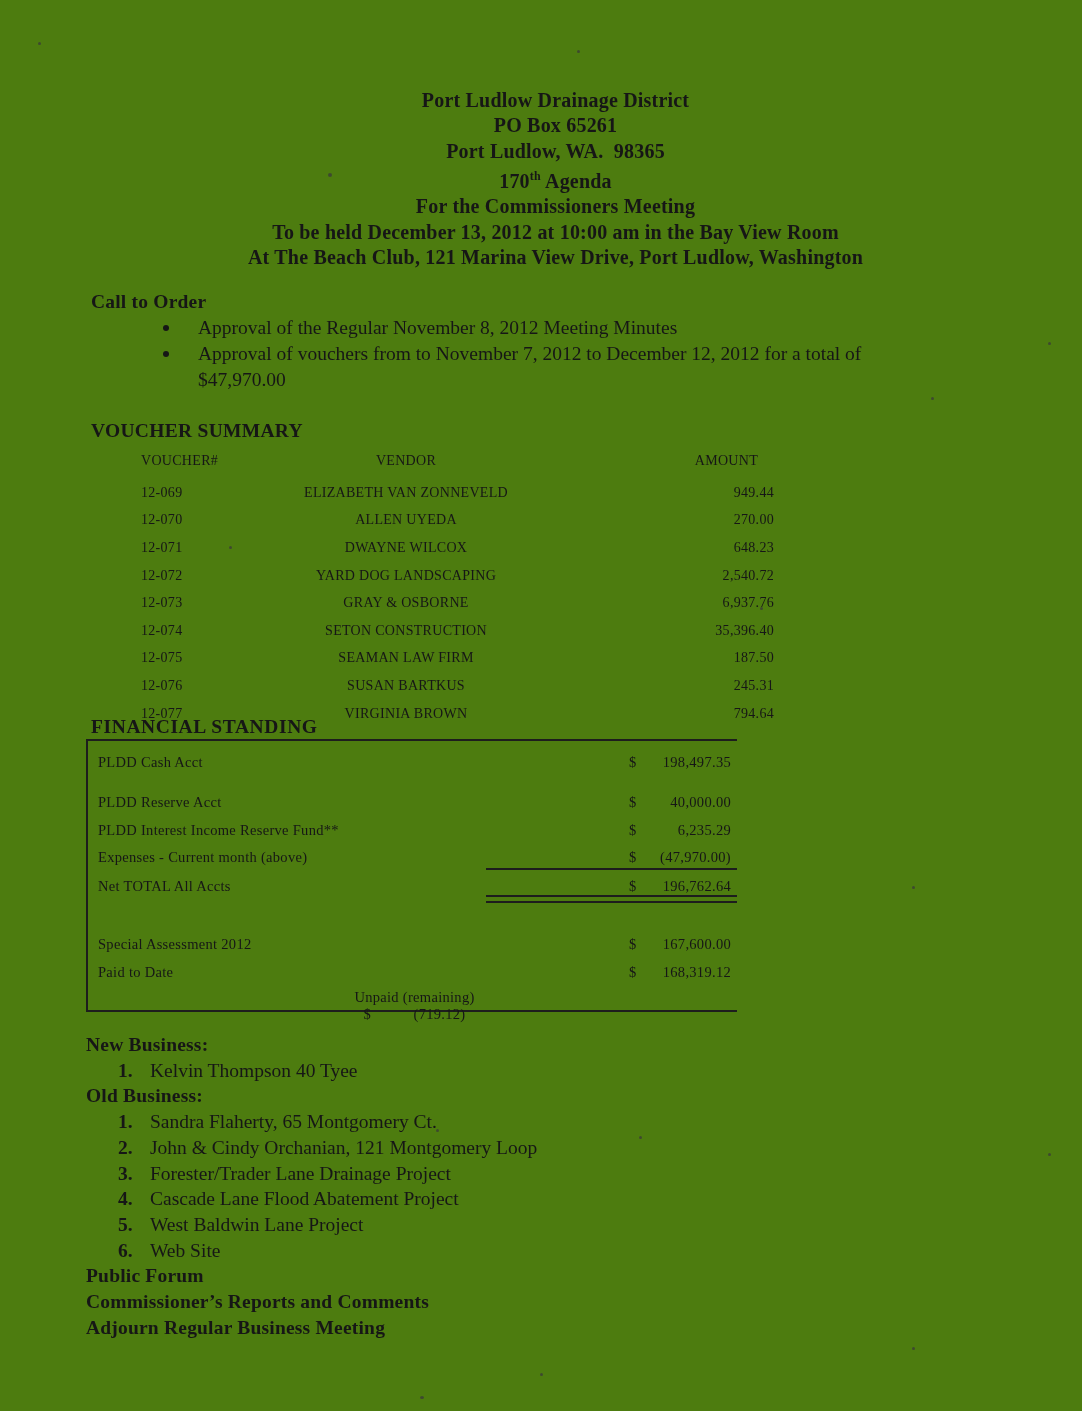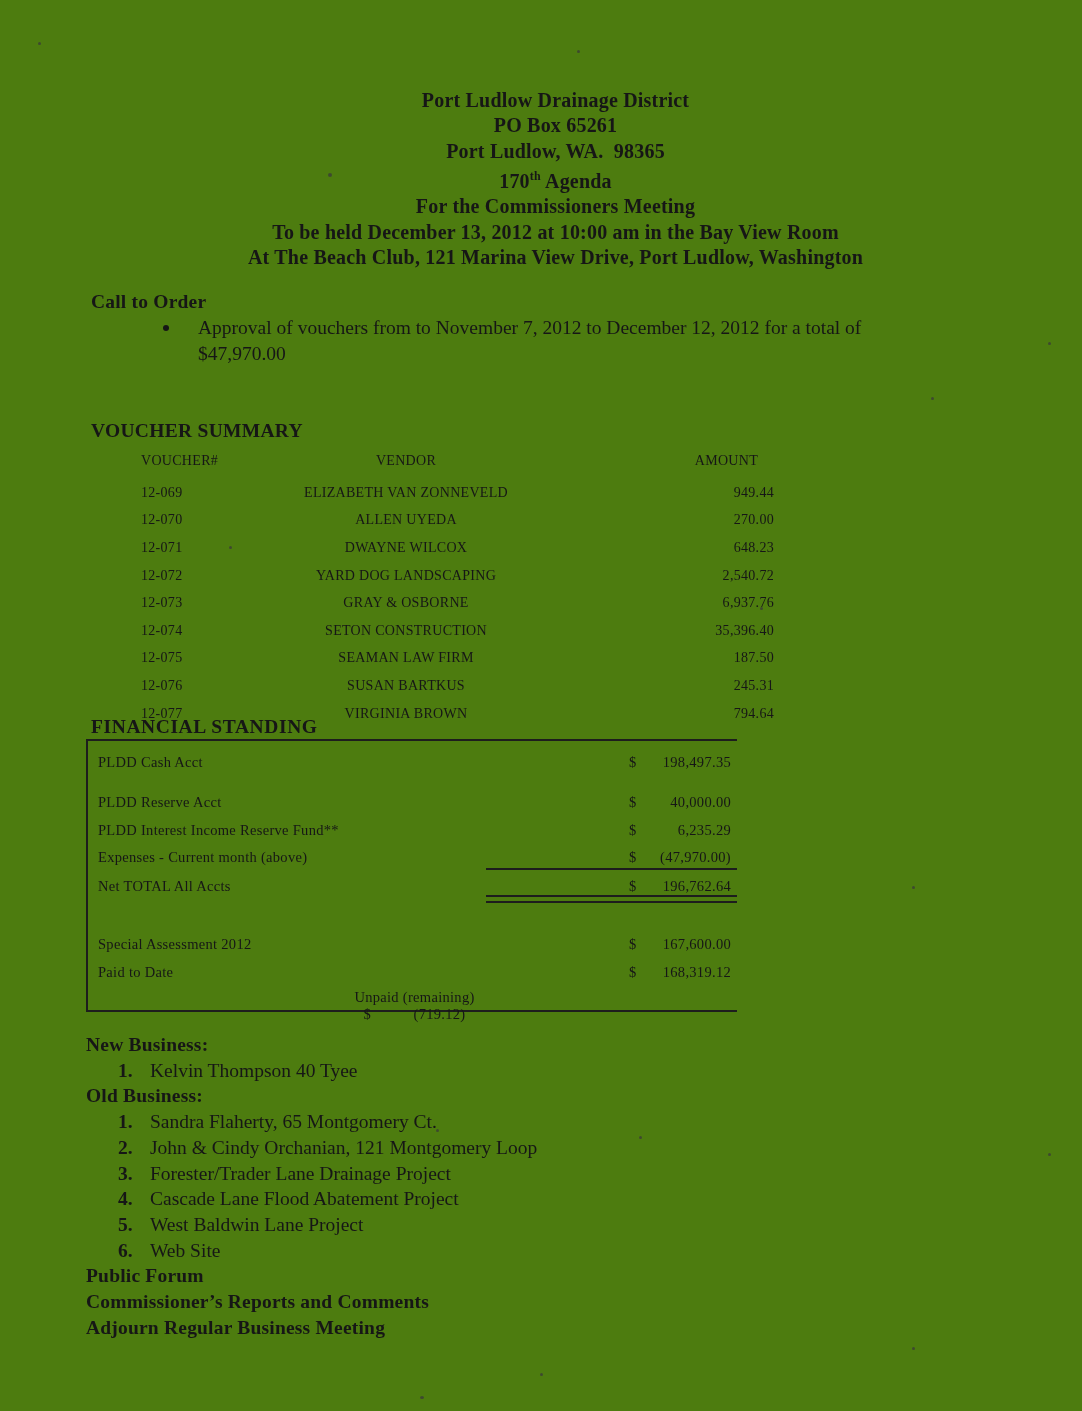--- a/index.html
+++ b/index.html
@@ -114,20 +114,21 @@
     <div>Port Ludlow, WA.&nbsp; 98365</div>
     <div><span>170</span><sup>th</sup><span> Agenda</span></div>
     <div>For the Commissioners Meeting</div>
     <div>To be held December 13, 2012 at 10:00 am in the Bay View Room</div>
     <div>At The Beach Club, 121 Marina View Drive, Port Ludlow, Washington</div>
   </div>
 
   <div class="consent-block">
     <div class="h-bold">Call to Order</div>
     <ul class="bullet-list">
+      <li class="bullet-item"><span class="dot"></span><span>Approval of the Regular November 8, 2012 Meeting Minutes</span></li>
       <li class="bullet-item"><span class="dot"></span><span>Approval of vouchers from to November 7, 2012 to December 12, 2012 for a total of $47,970.00</span></li>
     </ul>
   </div>
 
   <div class="voucher-heading">VOUCHER SUMMARY</div>
 
   <div class="voucher-table">
     <div class="vrow vhead">
       <div class="vc1">VOUCHER#</div>
       <div class="vc2">VENDOR</div>

